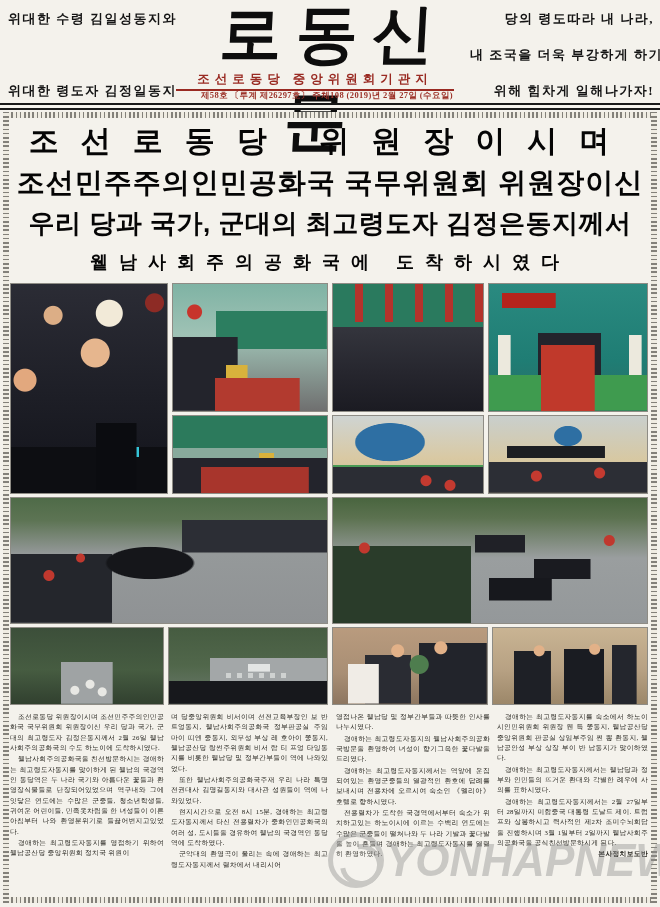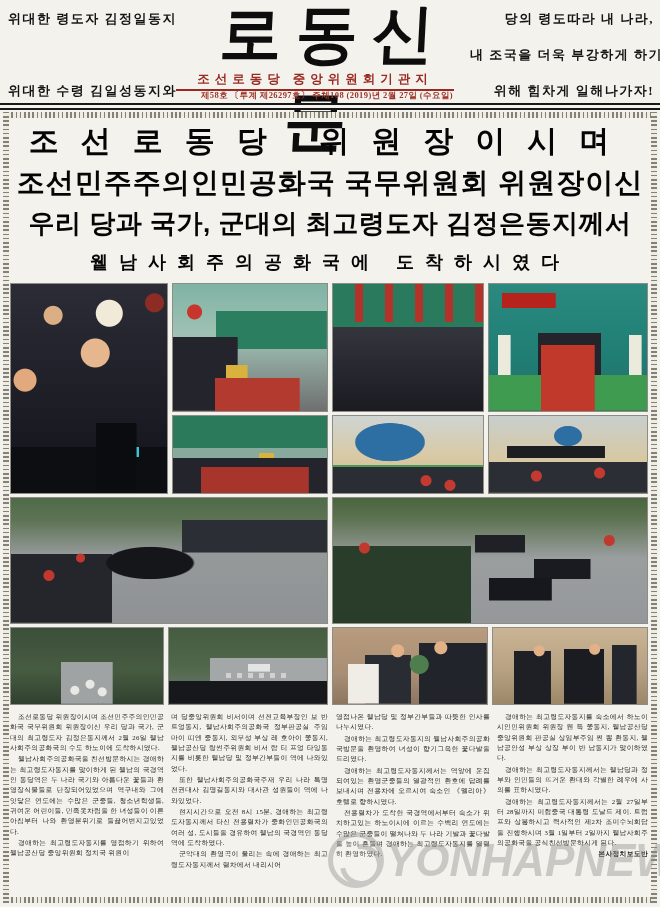--- a/index.html
+++ b/index.html
@@ -176,22 +176,22 @@
     position:relative;flex:0 0 auto;background:rgba(255,255,255,0.25);}
   .wm .circ:before{content:"";position:absolute;left:7px;top:7px;width:32px;height:32px;
     border:5px solid #8f8f8f;border-radius:50%;border-left-color:transparent;transform:rotate(35deg);}
   .wm .txt{font-family:"Liberation Sans","DejaVu Sans",sans-serif;font-weight:bold;font-style:italic;
     font-size:44px;color:#8f8f8f;letter-spacing:0;margin-left:2px;white-space:nowrap;transform:scaleY(1.05);}
 </style>
 </head>
 <body>
 
 <div class="slogan left">
+  <div class="ln">위대한 수령 김일성동지와</div>
   <div class="ln">위대한 령도자 김정일동지</div>
-  <div class="ln">위대한 수령 김일성동지와</div>
 </div>
 
 <div class="title">로동신문</div>
 <div class="organ">조선로동당 중앙위원회기관지</div>
 <div class="issue">제58호 〔루계 제26297호〕 주체108 (2019)년 2월 27일 (수요일)</div>
 
 <div class="slogan right">
   <div class="ln">당의 령도따라 내 나라,</div>
   <div class="ln">내 조국을 더욱 부강하게 하기</div>
   <div class="ln">위해 힘차게 일해나가자!</div>

